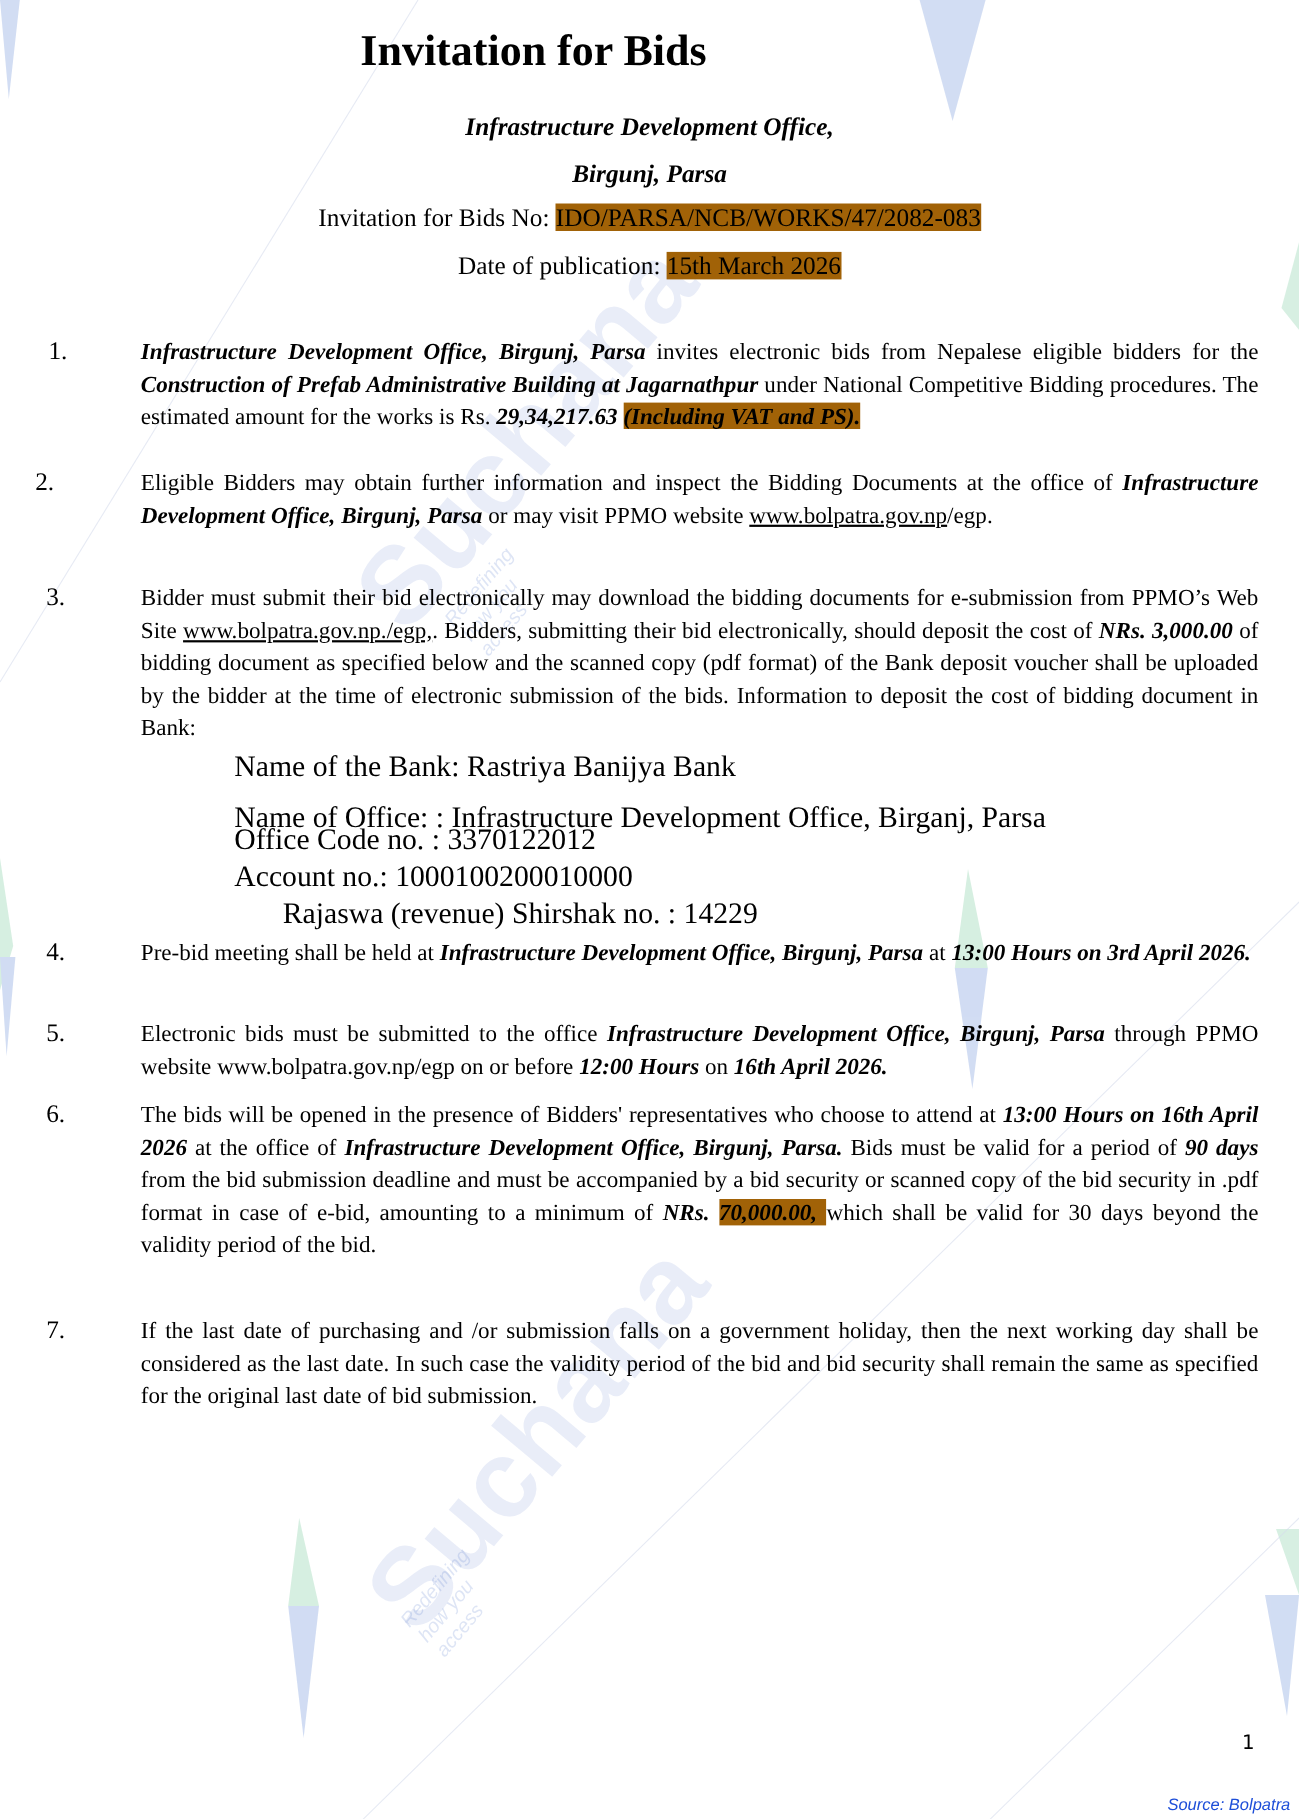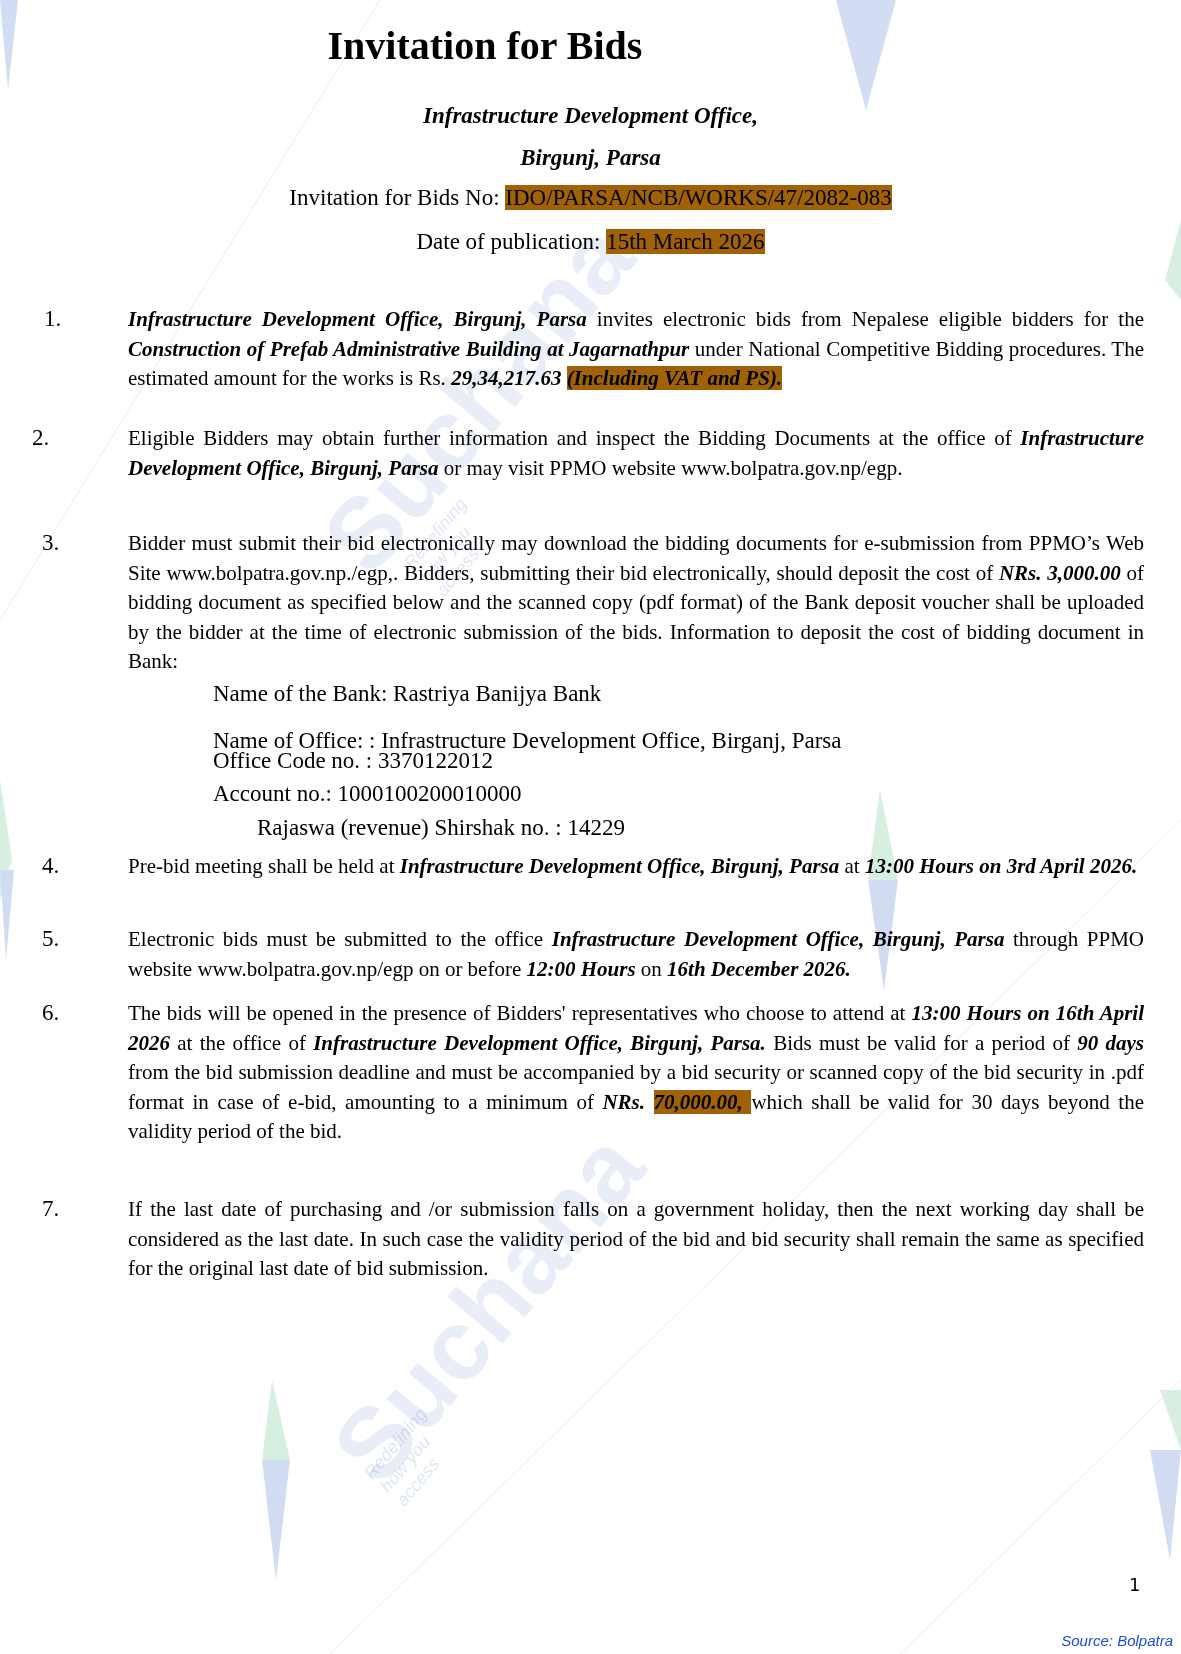--- a/index.html
+++ b/index.html
@@ -17,22 +17,22 @@
     color: rgba(70,110,200,0.18); transform: rotate(-50deg); transform-origin: left top; font-size: 18px;
   }
   .title { position: absolute; top: 22px; left: 0; width: 970px; text-align: center;
     font-size: 40px; font-weight: bold; }
   .sub { position: absolute; left: 0; width: 1181px; text-align: center; font-size: 23px; }
   .sub.bi { font-weight: bold; font-style: italic; }
   .hl { background: #a16207; }
   .num { position: absolute; font-size: 23px; }
   .para { position: absolute; left: 128px; width: 1016px; font-size: 21px; line-height: 29.5px; text-align: justify; }
   .bi { font-weight: bold; font-style: italic; }
-  .u { }
-  .bank { position: absolute; left: 213px; font-size: 23px; }
+  .u { text-decoration: underline; }
+  .bank { position: absolute; left: 213px; font-size: 27px; }
   .pageno { position: absolute; left: 1129px; top: 1574px; font-family: "DejaVu Sans", sans-serif; font-size: 18px; }
   .source { position: absolute; right: 8px; top: 1632px; font-family: "Liberation Sans", sans-serif; font-style: italic; font-size: 15px; color: #1d4ed8; }
 </style>
 </head>
 <body>
 
 <div class="wm">
   <svg width="1181" height="1654" style="position:absolute;left:0;top:0">
     <g opacity="0.25">
       <polygon points="0,0 18,0 8,90" fill="#4a78d0"></polygon>
@@ -90,21 +90,21 @@
 <div class="bank" style="top:781px;">Account no.: 1000100200010000</div>
 <div class="bank" style="top:815px;margin-left:44px;">Rajaswa (revenue) Shirshak no. : 14229</div>
 
 <div class="num" style="left:42px;top:853px;">4.</div>
 <div class="para" style="top:852px;">
   <span>Pre-bid meeting shall be held at </span><span class="bi">Infrastructure Development Office, Birgunj, Parsa</span><span> at </span><span class="bi">13:00 Hours on 3rd April 2026.</span>
 </div>
 
 <div class="num" style="left:42px;top:926px;">5.</div>
 <div class="para" style="top:925px;">
-  <span>Electronic bids must be submitted to the office </span><span class="bi">Infrastructure Development Office, Birgunj, Parsa</span><span> through PPMO website www.bolpatra.gov.np/egp on or before </span><span class="bi">12:00 Hours</span><span>  on </span><span class="bi">16th December 2026.</span>
+  <span>Electronic bids must be submitted to the office </span><span class="bi">Infrastructure Development Office, Birgunj, Parsa</span><span> through PPMO website www.bolpatra.gov.np/egp on or before </span><span class="bi">12:00 Hours</span><span>  on </span><span class="bi">16th April 2026.</span>
 </div>
 
 <div class="num" style="left:42px;top:1000px;">6.</div>
 <div class="para" style="top:999px;">
   <span>The bids will be opened in the presence of Bidders' representatives who choose to attend at </span><span class="bi">13:00 Hours on 16th April 2026</span><span> at the office of  </span><span class="bi">Infrastructure Development Office, Birgunj, Parsa.</span><span> Bids must be valid for a period of </span><span class="bi">90 days</span><span> from the bid submission deadline and must be accompanied by a bid security or scanned copy of the bid security in .pdf format in case of e-bid, amounting to a minimum of </span><span class="bi">NRs. </span><span class="bi hl">70,000.00, </span><span> which shall be valid for 30 days beyond the validity period of the bid.</span>
 </div>
 
 <div class="num" style="left:42px;top:1196px;">7.</div>
 <div class="para" style="top:1195px;">
   <span>If the last date of purchasing and /or submission falls on a government holiday, then the next working day shall be considered as the last date. In such case the validity period of the bid and bid security shall remain the same as specified for the original last date of bid submission.</span>

